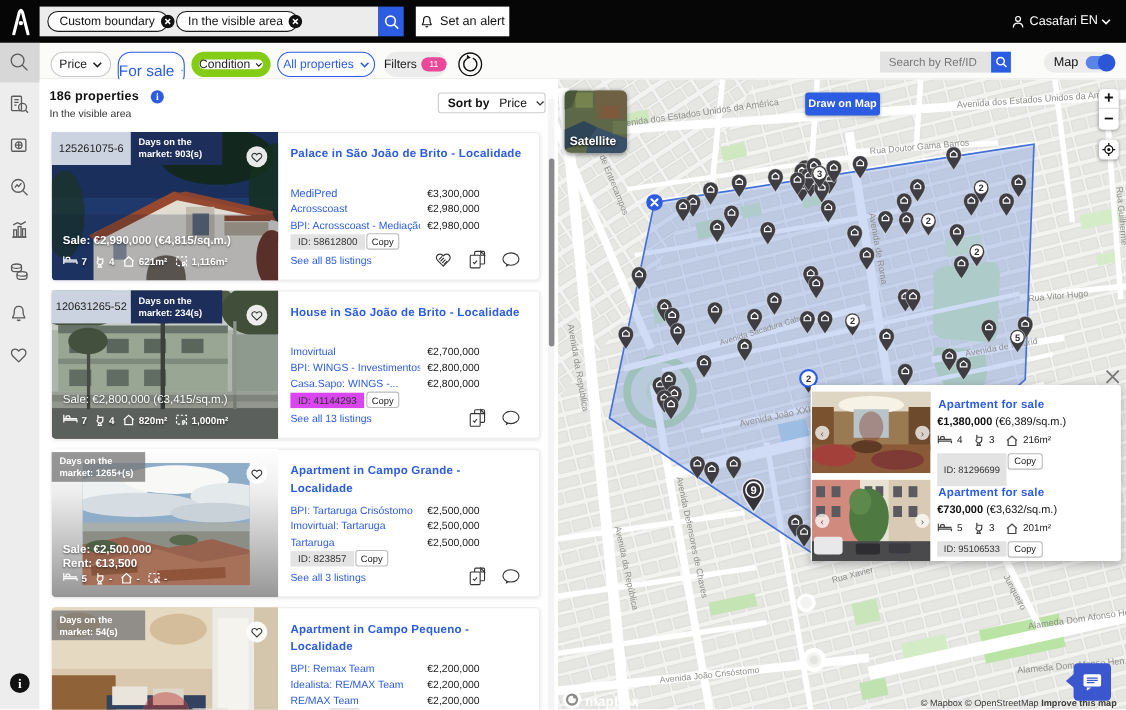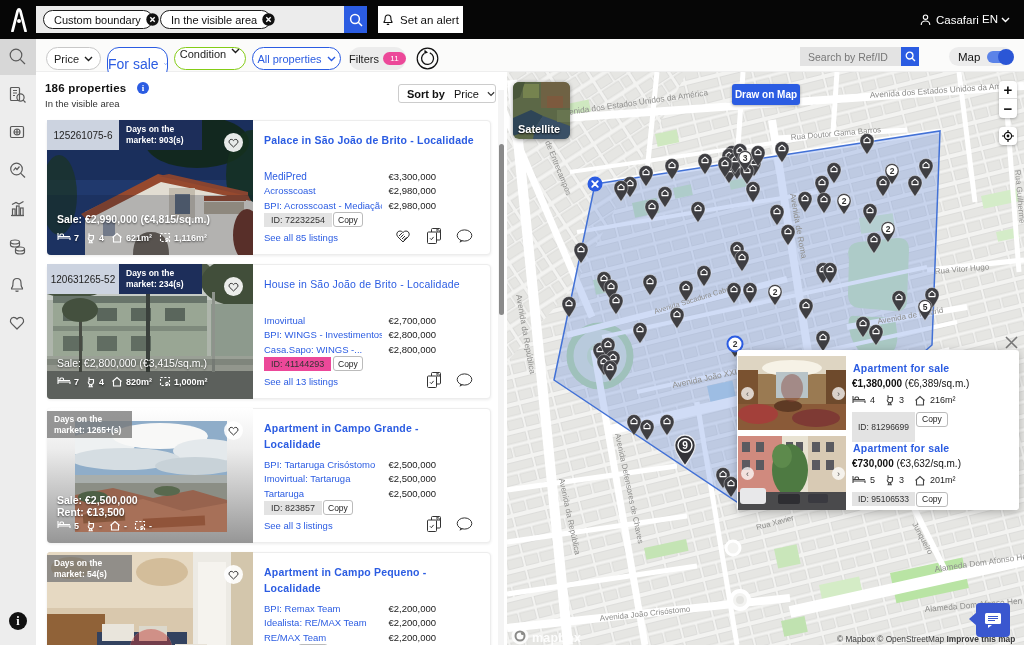--- a/index.html
+++ b/index.html
@@ -360,21 +360,21 @@
 <svg class="abs" style="left:1001px;top:17px" width="9" height="6" viewBox="0 0 9 6">
     <path d="M1 1 L4.5 4.5 L8 1" stroke="#fff" stroke-width="1.4" fill="none"></path>
   </svg>
 <div class="abs" style="left:36px;top:39px;width:988px;height:33px;background:#fbfbfa;border-bottom:1px solid #eee"></div>
 <div class="abs" style="left:46px;top:47px;width:55px;height:23px;border:1px solid #c8c8c8;border-radius:12px;background:#fff;font-size:11px;color:#1d1d1d;display:flex;align-items:center;justify-content:center;gap:5px;white-space:nowrap">Price<svg width="9" height="6" viewBox="0 0 9 6">
       <path d="M1 1 L4.5 4.5 L8 1" stroke="#1d1d1d" stroke-width="1.4" fill="none"></path>
     </svg></div>
 <div class="abs" style="left:107px;top:47px;width:61px;height:33px;border:1px solid #2b5ce2;border-radius:12px;background:#fff;font-size:14px;color:#2b5ce2;display:flex;align-items:center;justify-content:flex-start;gap:5px;white-space:nowrap">For sale<svg width="9" height="6" viewBox="0 0 9 6">
       <path d="M1 1 L4.5 4.5 L8 1" stroke="#2b5ce2" stroke-width="1.4" fill="none"></path>
     </svg></div>
-<div class="abs" style="left:174px;top:47px;width:72px;height:23px;border:1px solid #84cc16;border-radius:12px;background:#fff;font-size:11px;color:#1d1d1d;display:flex;justify-content:center;gap:5px;white-space:nowrap">Condition<svg width="9" height="6" viewBox="0 0 9 6">
+<div class="abs" style="left:174px;top:47px;width:72px;height:23px;border:7px solid #84cc16;border-radius:12px;background:#fff;font-size:11px;color:#1d1d1d;display:flex;align-items:center;justify-content:center;gap:5px;white-space:nowrap">Condition<svg width="9" height="6" viewBox="0 0 9 6">
       <path d="M1 1 L4.5 4.5 L8 1" stroke="#1d1d1d" stroke-width="1.4" fill="none"></path>
     </svg></div>
 <div class="abs" style="left:252px;top:47px;width:89px;height:23px;border:1px solid #2b5ce2;border-radius:12px;background:#fff;font-size:11px;color:#2b5ce2;display:flex;align-items:center;justify-content:center;gap:5px;white-space:nowrap">All properties<svg width="9" height="6" viewBox="0 0 9 6">
       <path d="M1 1 L4.5 4.5 L8 1" stroke="#2b5ce2" stroke-width="1.4" fill="none"></path>
     </svg></div>
 <div class="abs" style="left:349px;top:47px;width:57px;height:23px;border-radius:12px;background:#ececec;font-size:11px;color:#1d1d1d;display:flex;align-items:center;justify-content:center;gap:4px">Filters<span style="background:#ec4899;color:#fff;font-size:8px;width:29px;height:13px;border-radius:7px;display:flex;align-items:center;justify-content:center">11</span></div>
 <svg class="abs" style="left:416px;top:47px" width="23" height="23" viewBox="0 0 23 23">
     <circle cx="11.5" cy="11.5" r="10.3" stroke="#111" stroke-width="1.2" fill="none"></circle>
     <path d="M13.8 5.9 A6 6 0 1 1 8.2 6.5" stroke="#111" stroke-width="1.3" fill="none"></path>
     <path d="M8.6 2.8 L8.2 6.9 L12 5.4 Z" fill="#111"></path>
@@ -496,21 +496,21 @@
     </svg>
     <span style="margin-right:4px">1,116m²</span>
   </div>
 <div class="abs" style="left:264px;top:133px;width:230px;color:#2b5ce2;font-weight:bold;font-size:10.5px;line-height:1.5;letter-spacing:0.2px;white-space:nowrap">Palace in São João de Brito - Localidade</div>
 <div class="abs" style="left:264px;top:171px;width:118px;color:#2b5ce2;font-size:10px;white-space:nowrap;overflow:hidden">MediPred</div>
 <div class="abs" style="left:346px;top:171px;width:90px;text-align:right;color:#1a1a1a;font-size:9.5px">€3,300,000</div>
 <div class="abs" style="left:264px;top:185.3px;width:118px;color:#2b5ce2;font-size:9.5px;white-space:nowrap;overflow:hidden">Acrosscoast</div>
 <div class="abs" style="left:346px;top:185.3px;width:90px;text-align:right;color:#1a1a1a;font-size:9.5px">€2,980,000</div>
 <div class="abs" style="left:264px;top:199.60000000000002px;width:118px;color:#2b5ce2;font-size:9.5px;white-space:nowrap;overflow:hidden">BPI: Acrosscoast - Mediação...</div>
 <div class="abs" style="left:346px;top:199.60000000000002px;width:90px;text-align:right;color:#1a1a1a;font-size:9.5px">€2,980,000</div>
-<div class="abs" style="left:264px;top:213px;height:14px;background:#e3e3e3;color:#333;font-size:9px;display:flex;align-items:center;padding:0 7px">ID: 72232254</div>
+<div class="abs" style="left:264px;top:213px;height:14px;background:#e3e3e3;color:#333;font-size:9px;display:flex;align-items:center;padding:0 7px">ID: 58612800</div>
 <div class="abs" style="left:333.0px;top:212px;height:15px;border:1px solid #bbb;border-radius:3px;background:#fff;color:#222;font-size:8.5px;display:flex;align-items:center;padding:0 4px">Copy</div>
 <div class="abs" style="left:264px;top:232px;color:#2b5ce2;font-size:9.5px">See all 85 listings</div>
 <svg class="abs" style="left:395px;top:228px" width="16" height="16" viewBox="0 0 16 16">
     <path d="M8 14 L2.8 8.8 Q1.2 7 2 5 Q2.8 3 5 3 Q6.8 3 8 4.6 Q9.2 3 11 3 Q13.2 3 14 5 Q14.8 7 13.2 8.8 Z" stroke="#333" stroke-width="1" fill="none" stroke-linejoin="round"></path>
     <path d="M4 8 L7 5 M5.5 9.5 L8.5 6.5 M7 11 L10 8 M8.5 12.3 L11.5 9.3" stroke="#333" stroke-width="1" fill="none"></path>
   </svg>
 <svg class="abs" style="left:426px;top:227px" width="16" height="18" viewBox="0 0 16 18">
     <rect x="5.5" y="1.5" width="9" height="11.5" rx="1" stroke="#333" stroke-width="1" fill="none"></rect>
     <path d="M11 1.5 L14.5 5 L11 5 Z" fill="#fff" stroke="#333" stroke-width="1"></path>
     <rect x="1.5" y="5" width="9" height="11.5" rx="1" fill="#fff" stroke="#333" stroke-width="1"></rect>
@@ -568,28 +568,28 @@
     <svg width="12" height="11" viewBox="0 0 12 11">
       <path d="M1.5 5.5 L6 1.5 L10.5 5.5 M2.5 4.8 V10 H9.5 V4.8" stroke="#fff" stroke-width="1.1" fill="none"></path>
     </svg>
     <span style="margin-right:4px">820m²</span>
     <svg width="12" height="11" viewBox="0 0 12 11">
       <path d="M1.5 1.5 H10.5 V9.5 H1.5 Z" stroke="#fff" stroke-width="1.1" fill="none" stroke-dasharray="2.2 1.6"></path>
       <circle cx="8" cy="7.5" r="1.2" stroke="#fff" stroke-width="1.1" fill="none"></circle>
     </svg>
     <span style="margin-right:4px">1,000m²</span>
   </div>
-<div class="abs" style="left:264px;top:277px;width:230px;color:#2b5ce2;font-weight:normal;font-size:10.5px;line-height:1.5;letter-spacing:0.2px;white-space:nowrap">House in São João de Brito - Localidade</div>
+<div class="abs" style="left:264px;top:277px;width:230px;color:#2b5ce2;font-weight:bold;font-size:10.5px;line-height:1.5;letter-spacing:0.2px;white-space:nowrap">House in São João de Brito - Localidade</div>
 <div class="abs" style="left:264px;top:315px;width:118px;color:#2b5ce2;font-size:9.5px;white-space:nowrap;overflow:hidden">Imovirtual</div>
 <div class="abs" style="left:346px;top:315px;width:90px;text-align:right;color:#1a1a1a;font-size:9.5px">€2,700,000</div>
 <div class="abs" style="left:264px;top:329.3px;width:118px;color:#2b5ce2;font-size:9.5px;white-space:nowrap;overflow:hidden">BPI: WINGS - Investimentos...</div>
 <div class="abs" style="left:346px;top:329.3px;width:90px;text-align:right;color:#1a1a1a;font-size:9.5px">€2,800,000</div>
 <div class="abs" style="left:264px;top:343.6px;width:118px;color:#2b5ce2;font-size:9.5px;white-space:nowrap;overflow:hidden">Casa.Sapo: WINGS -...</div>
 <div class="abs" style="left:346px;top:343.6px;width:90px;text-align:right;color:#1a1a1a;font-size:9.5px">€2,800,000</div>
-<div class="abs" style="left:264px;top:357px;height:14px;background:#ec4899;color:#333;font-size:9px;display:flex;align-items:center;padding:0 7px">ID: 41144293</div>
+<div class="abs" style="left:264px;top:357px;height:14px;background:#d946ef;color:#333;font-size:9px;display:flex;align-items:center;padding:0 7px">ID: 41144293</div>
 <div class="abs" style="left:333.0px;top:356px;height:15px;border:1px solid #bbb;border-radius:3px;background:#fff;color:#222;font-size:8.5px;display:flex;align-items:center;padding:0 4px">Copy</div>
 <div class="abs" style="left:264px;top:376px;color:#2b5ce2;font-size:9.5px">See all 13 listings</div>
 <svg class="abs" style="left:426px;top:371px" width="16" height="18" viewBox="0 0 16 18">
     <rect x="5.5" y="1.5" width="9" height="11.5" rx="1" stroke="#333" stroke-width="1" fill="none"></rect>
     <path d="M11 1.5 L14.5 5 L11 5 Z" fill="#fff" stroke="#333" stroke-width="1"></path>
     <rect x="1.5" y="5" width="9" height="11.5" rx="1" fill="#fff" stroke="#333" stroke-width="1"></rect>
     <path d="M4 11.3 L5.4 12.7 L7.6 9.9" stroke="#333" stroke-width="1" fill="none"></path>
   </svg>
 <svg class="abs" style="left:456px;top:373px" width="17" height="15" viewBox="0 0 17 15">
     <ellipse cx="8.5" cy="6.5" rx="7.3" ry="5.6" stroke="#333" stroke-width="1" fill="none"></ellipse>

